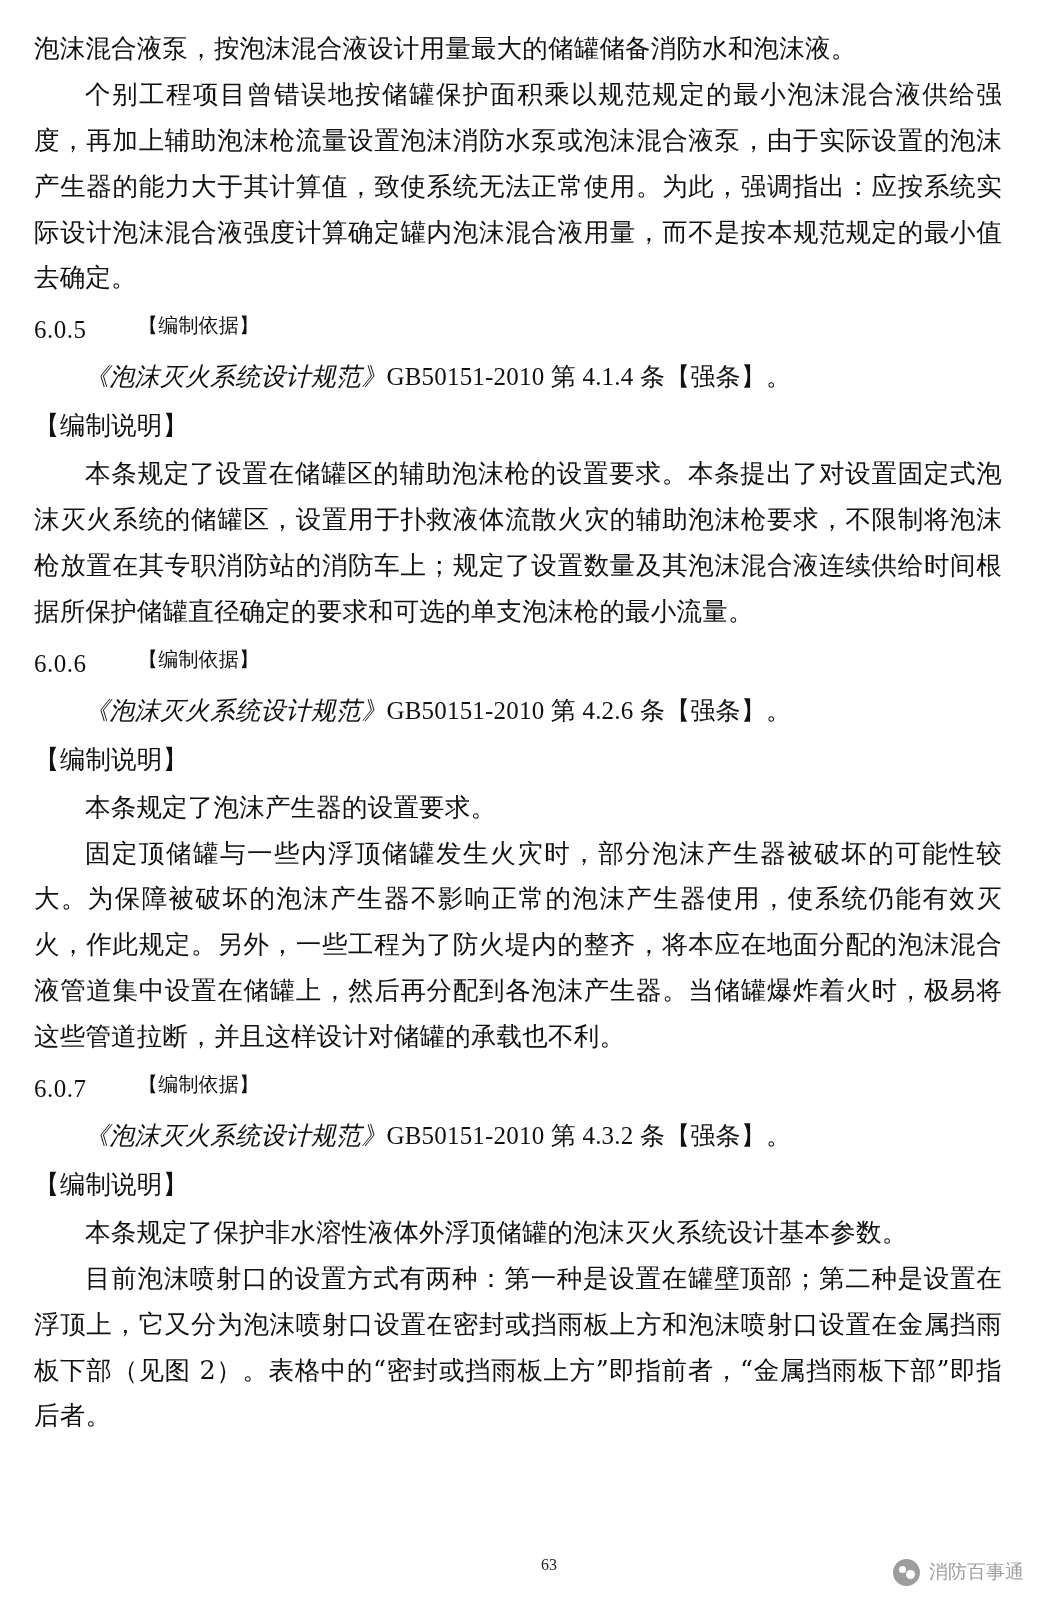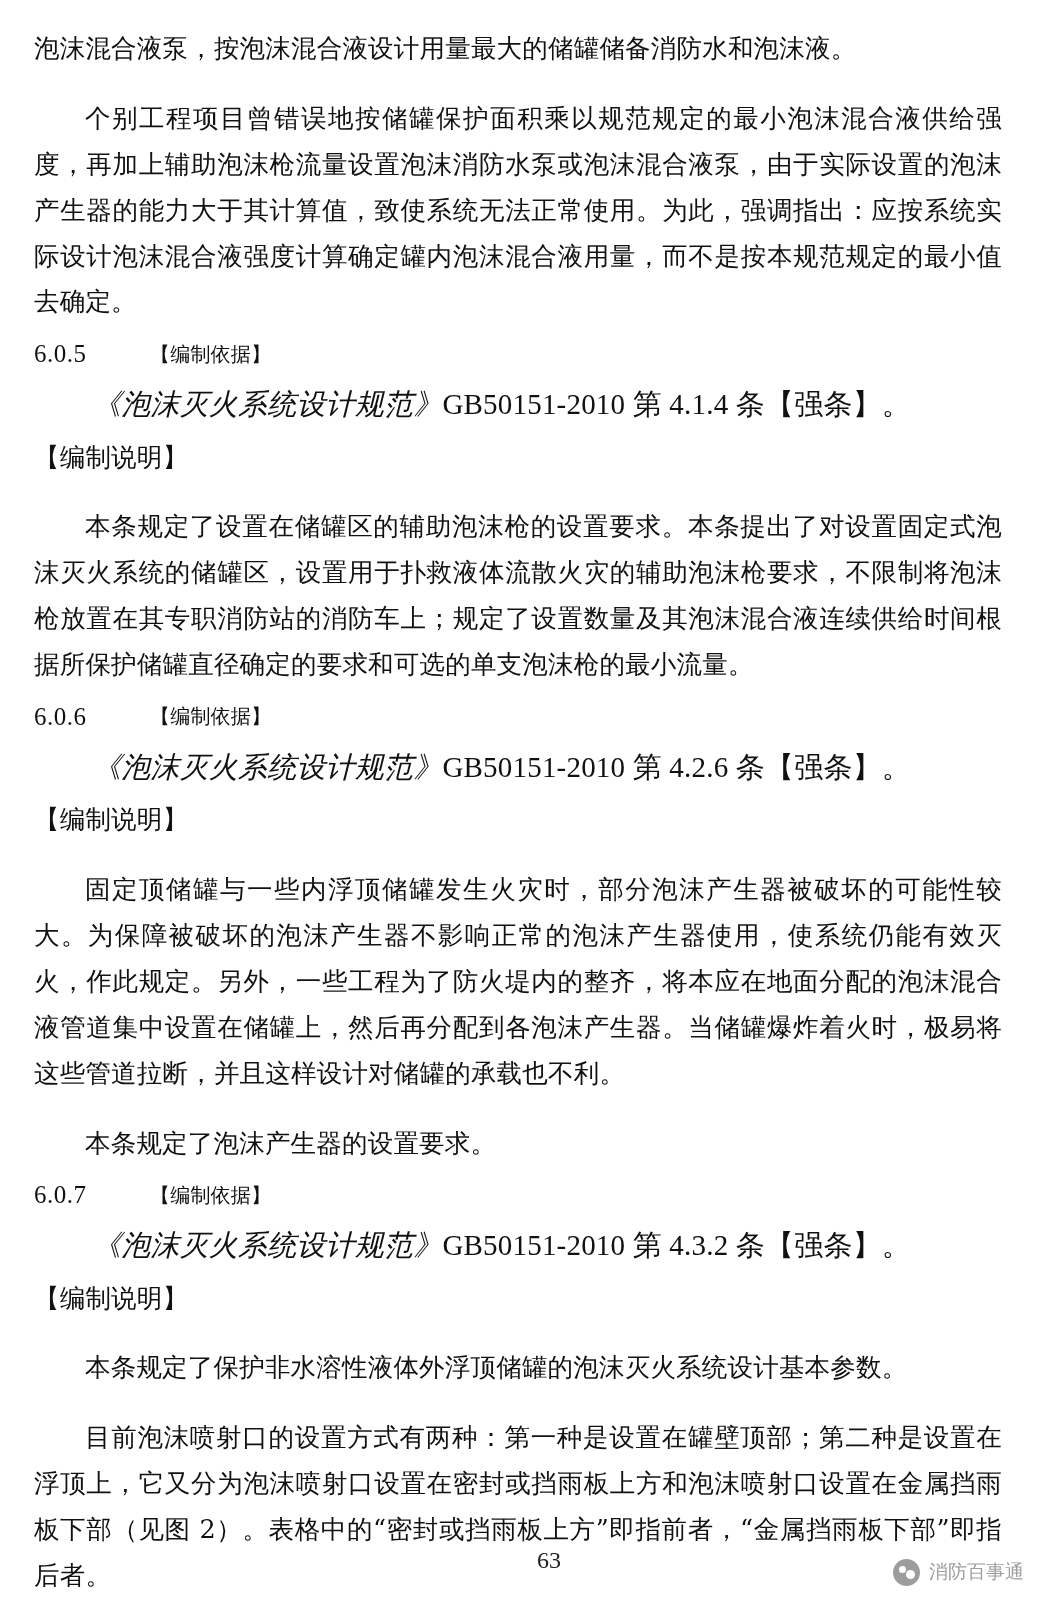--- a/index.html
+++ b/index.html
@@ -27,40 +27,38 @@
     line-height: 1.80;
     text-align: justify;
     text-justify: inter-ideograph;
     letter-spacing: 0.2px;
   }
   p {
     margin: 0 0 1px 0;
   }
   .indent {
     text-indent: 2em;
-    margin-top: 24px;
   }
   .clause {
     display: flex;
-    align-items: center;
+    align-items: flex-start;
     margin: 6px 0 1px 0;
-    gap: 12px;
   }
   .clause-num {
     font-family: "Liberation Serif", "DejaVu Serif", serif;
     font-size: 25px;
     min-width: 104px;
     letter-spacing: 0.5px;
   }
   .clause-label {
     font-size: 20px;
   }
   .ref-line {
     text-indent: 2em;
-    font-size: 29px;
+    font-size: 25px;
     margin: 2px 0 2px 0;
   }
   .ref-line .book {
     font-style: italic;
   }
   .ref-line .code {
     font-family: "Liberation Serif", "DejaVu Serif", serif;
     font-style: normal;
   }
   .note-head {
@@ -71,21 +69,21 @@
     margin-bottom: 0;
   }
 
   .page-number {
     position: absolute;
     left: 0;
     right: 0;
     bottom: 26px;
     text-align: center;
     font-family: "Liberation Serif", "DejaVu Serif", serif;
-    font-size: 24px;
+    font-size: 16px;
     color: #222;
     padding-left: 40px;
   }
   .watermark {
     position: absolute;
     right: 34px;
     bottom: 14px;
     display: flex;
     gap: 9px;
     color: #8d8d8d;
@@ -144,22 +142,22 @@
     <p class="para indent">本条规定了设置在储罐区的辅助泡沫枪的设置要求。本条提出了对设置固定式泡沫灭火系统的储罐区，设置用于扑救液体流散火灾的辅助泡沫枪要求，不限制将泡沫枪放置在其专职消防站的消防车上；规定了设置数量及其泡沫混合液连续供给时间根据所保护储罐直径确定的要求和可选的单支泡沫枪的最小流量。</p>
 
     <div class="clause">
       <span class="clause-num">6.0.6</span>
       <span class="clause-label">【编制依据】</span>
     </div>
     <p class="ref-line">
       <span class="book">《泡沫灭火系统设计规范》</span><span class="code">GB50151-2010 第 4.2.6 条</span><span>【强条】。</span>
     </p>
     <p class="note-head">【编制说明】</p>
+    <p class="para indent">本条规定了泡沫产生器的设置要求。</p>
     <p class="para indent">固定顶储罐与一些内浮顶储罐发生火灾时，部分泡沫产生器被破坏的可能性较大。为保障被破坏的泡沫产生器不影响正常的泡沫产生器使用，使系统仍能有效灭火，作此规定。另外，一些工程为了防火堤内的整齐，将本应在地面分配的泡沫混合液管道集中设置在储罐上，然后再分配到各泡沫产生器。当储罐爆炸着火时，极易将这些管道拉断，并且这样设计对储罐的承载也不利。</p>
-    <p class="para indent">本条规定了泡沫产生器的设置要求。</p>
 
     <div class="clause">
       <span class="clause-num">6.0.7</span>
       <span class="clause-label">【编制依据】</span>
     </div>
     <p class="ref-line">
       <span class="book">《泡沫灭火系统设计规范》</span><span class="code">GB50151-2010 第 4.3.2 条</span><span>【强条】。</span>
     </p>
     <p class="note-head">【编制说明】</p>
     <p class="para indent">本条规定了保护非水溶性液体外浮顶储罐的泡沫灭火系统设计基本参数。</p>

